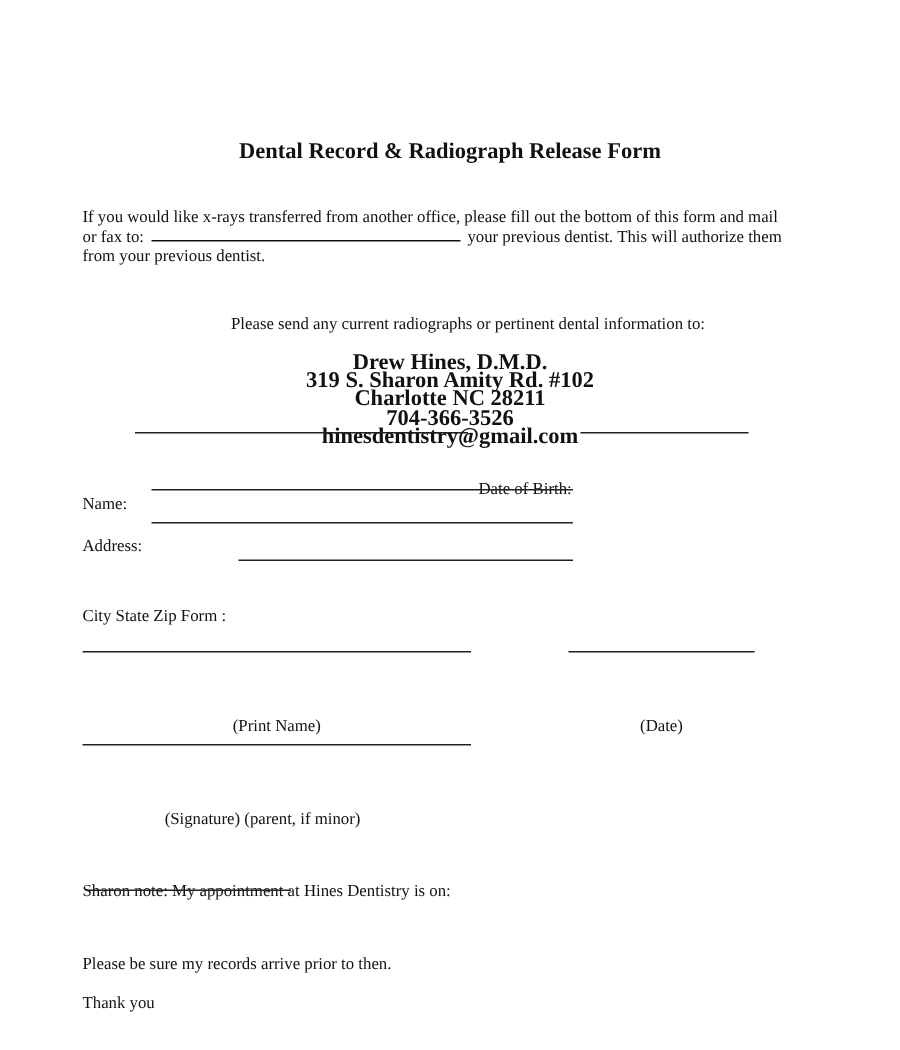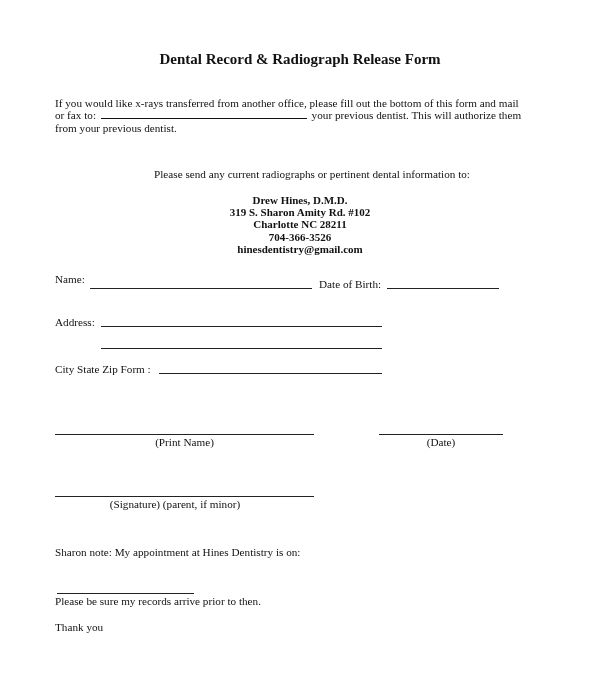--- a/index.html
+++ b/index.html
@@ -1,39 +1,39 @@
 <!DOCTYPE html>
 <html><head>
   <meta charset="utf-8">
   <style>
     html, body { margin: 0; padding: 0; background: #ffffff; }
     body {
       width: 600px; height: 700px; position: relative; overflow: hidden;
       font-family: "Liberation Serif", serif; color: #111111;
     }
-    .abs { position: absolute; white-space: nowrap; }
+    .abs { position: absolute; white-space: nowrap; margin-top: 42px; }
     .title {
       left: 0; width: 600px; top: 50px; text-align: center;
       font-weight: bold; font-size: 15px; line-height: 18px;
     }
     .intro {
       left: 55px; top: 97px; width: 510px; font-size: 11.2px; line-height: 12.4px;
       white-space: normal;
     }
     .intro .line { display: block; white-space: nowrap; }
     .blank-inline {
       display: inline-block; border-bottom: 1px solid #111; height: 9px;
       vertical-align: baseline; margin: 0 2px;
     }
     .send-to {
       left: 12px; width: 600px; top: 168px; text-align: center; font-size: 11.2px; line-height: 13px;
     }
     .address-block {
       left: 0; width: 600px; top: 194px; text-align: center;
-      font-weight: bold; font-size: 11px; line-height: 12.2px;
+      font-weight: bold; font-size: 15px; line-height: 12.2px;
     }
     .address-block div { white-space: nowrap; }
     .lbl { font-size: 11.2px; line-height: 13px; }
     .hline { position: absolute; border-top: 1px solid #222; height: 0; }
     .caption { font-size: 11.2px; line-height: 13px; text-align: center; }
     .plain { font-size: 11.2px; line-height: 13px; }
   </style>
 </head>
 <body>
 
@@ -48,21 +48,21 @@
 <div class="abs send-to">Please send any current radiographs or pertinent dental information to:</div>
 
 <div class="abs address-block">
   <div>Drew Hines, D.M.D.</div>
   <div>319 S. Sharon Amity Rd. #102</div>
   <div>Charlotte NC 28211</div>
   <div>704-366-3526</div>
   <div>hinesdentistry@gmail.com</div>
 </div>
 
-<div class="abs lbl" style="left:55px; top:273px;">Name:</div>
+<div class="abs lbl" style="left:55px; top:288px;">Name:</div>
 <div class="hline" style="left:90px; top:288px; width:222px;"></div>
 <div class="abs lbl" style="left:319px; top:278px;">Date of Birth:</div>
 <div class="hline" style="left:387px; top:288px; width:112px;"></div>
 
 <div class="abs lbl" style="left:55px; top:316px;">Address:</div>
 <div class="hline" style="left:101px; top:326px; width:281px;"></div>
 <div class="hline" style="left:101px; top:348px; width:281px;"></div>
 
 <div class="abs lbl" style="left:55px; top:363px;">City State Zip Form :</div>
 <div class="hline" style="left:159px; top:373px; width:223px;"></div>

